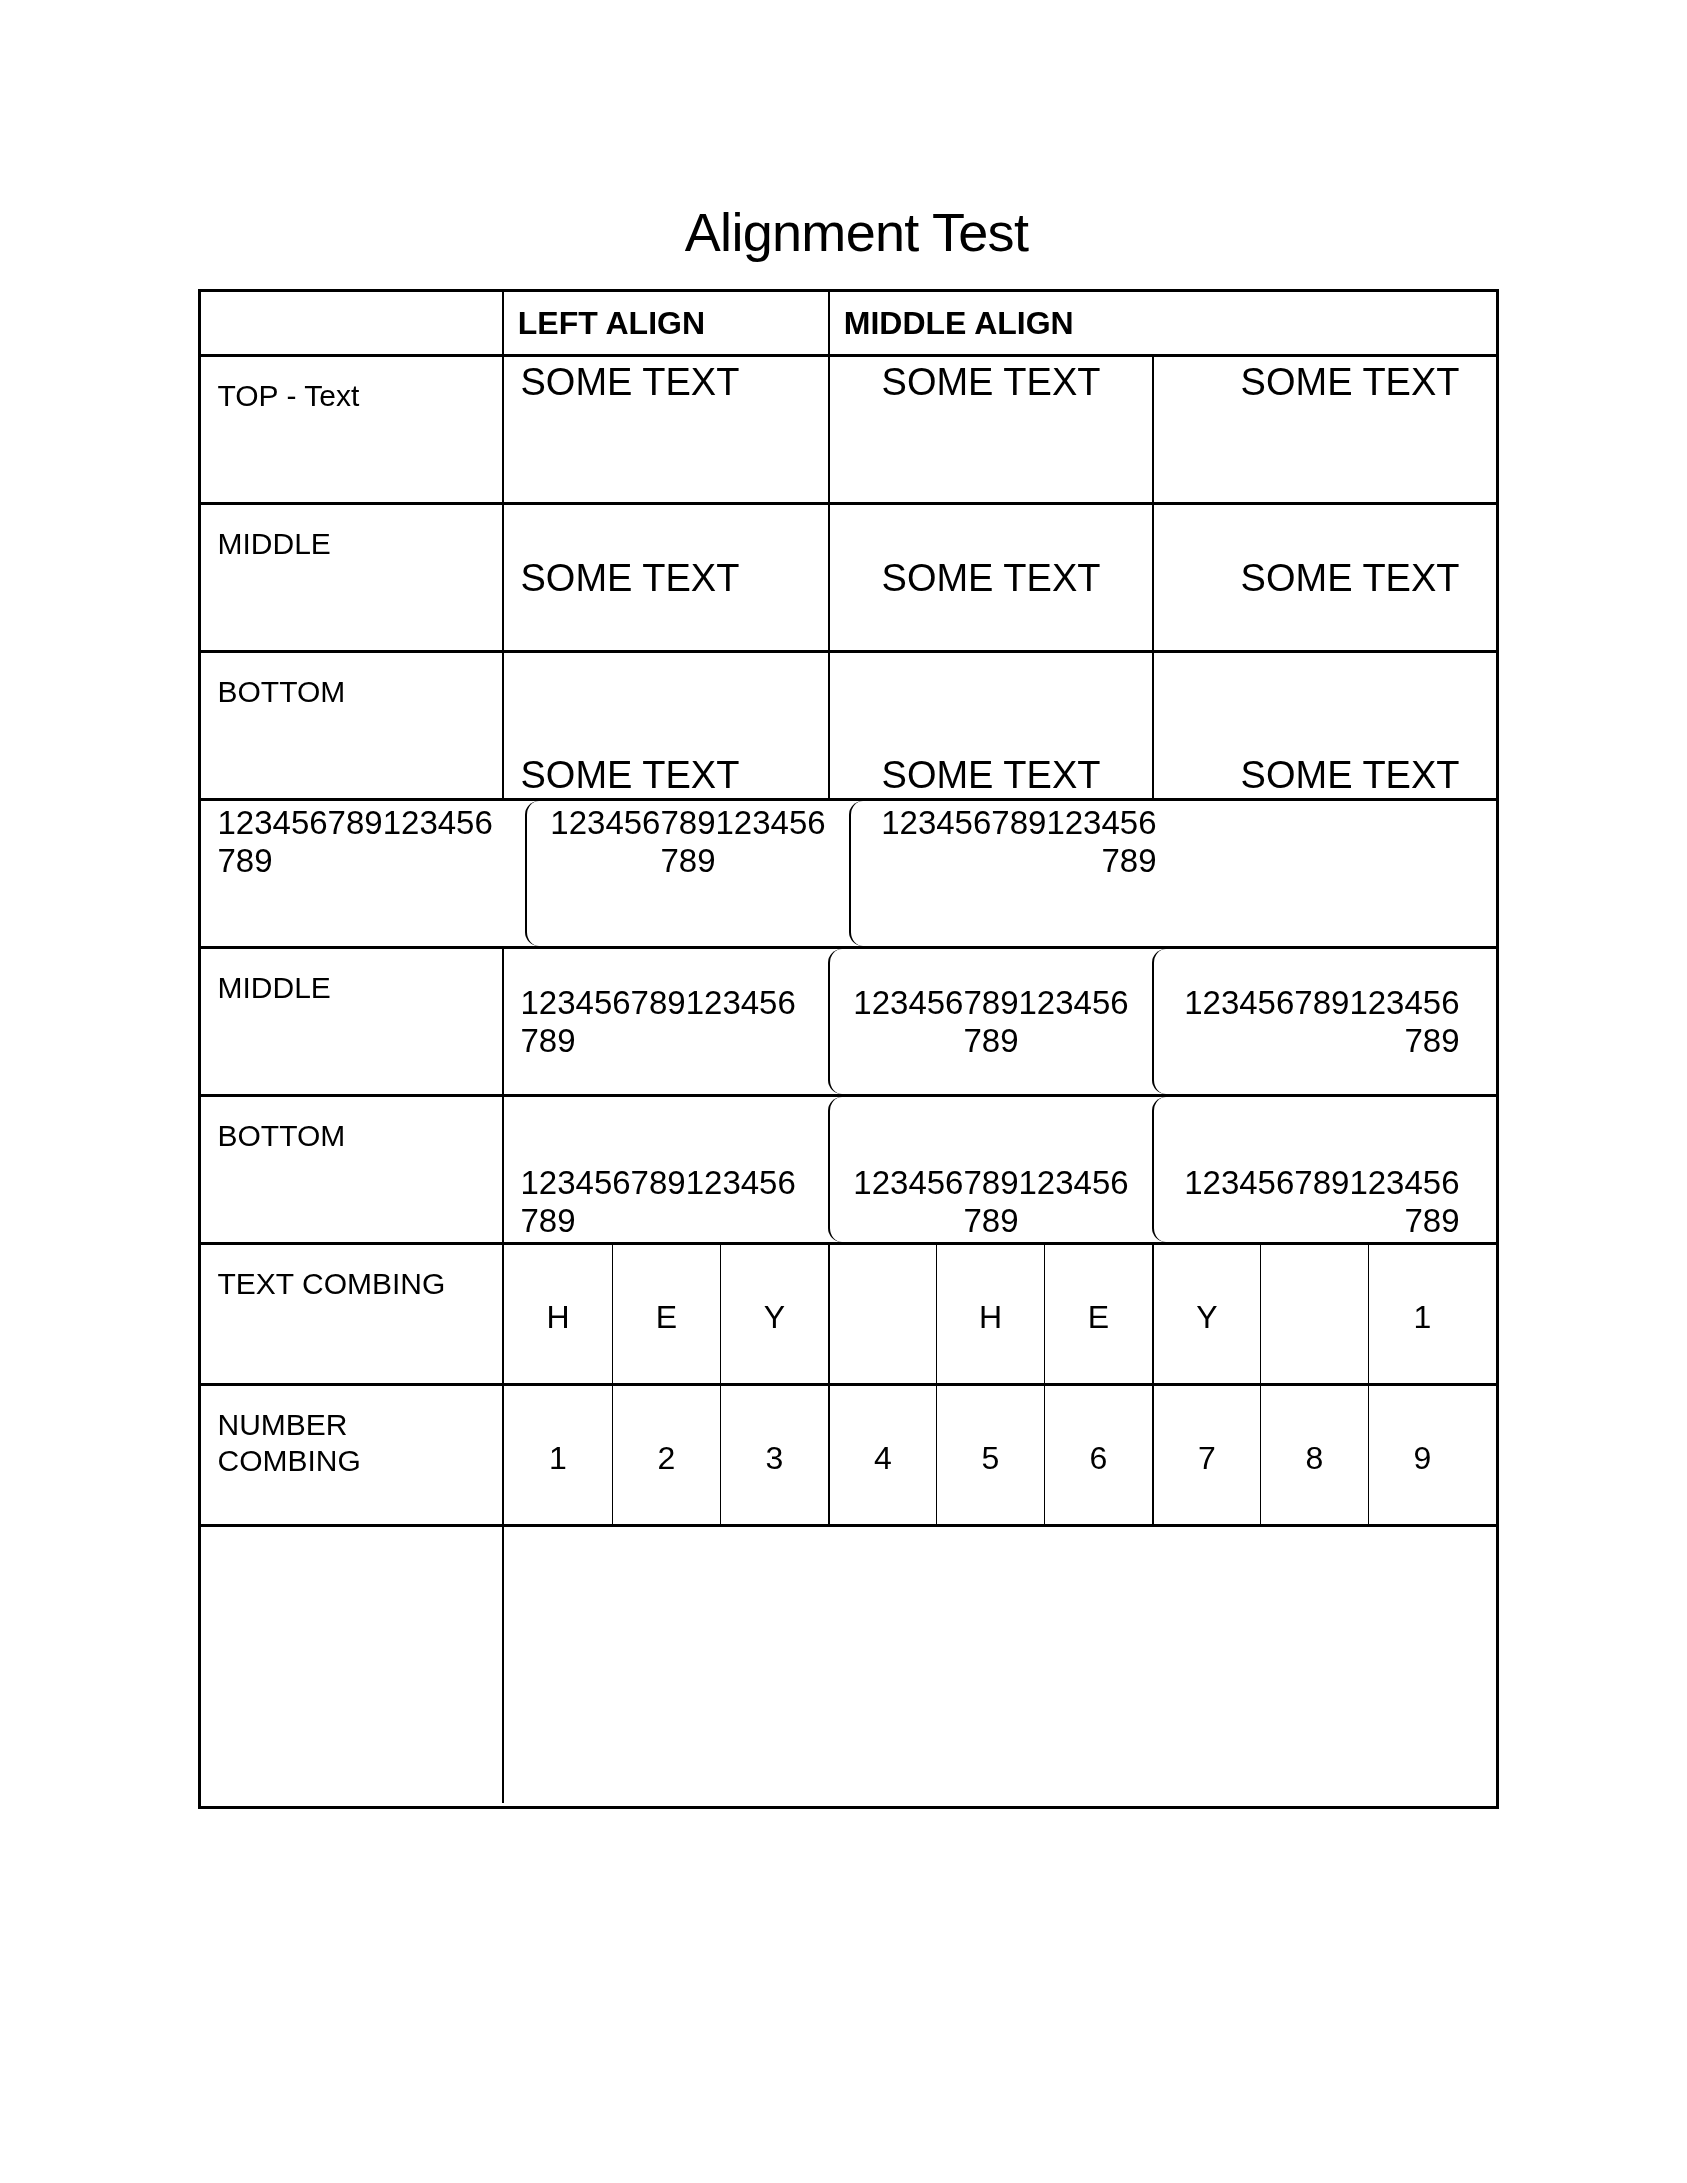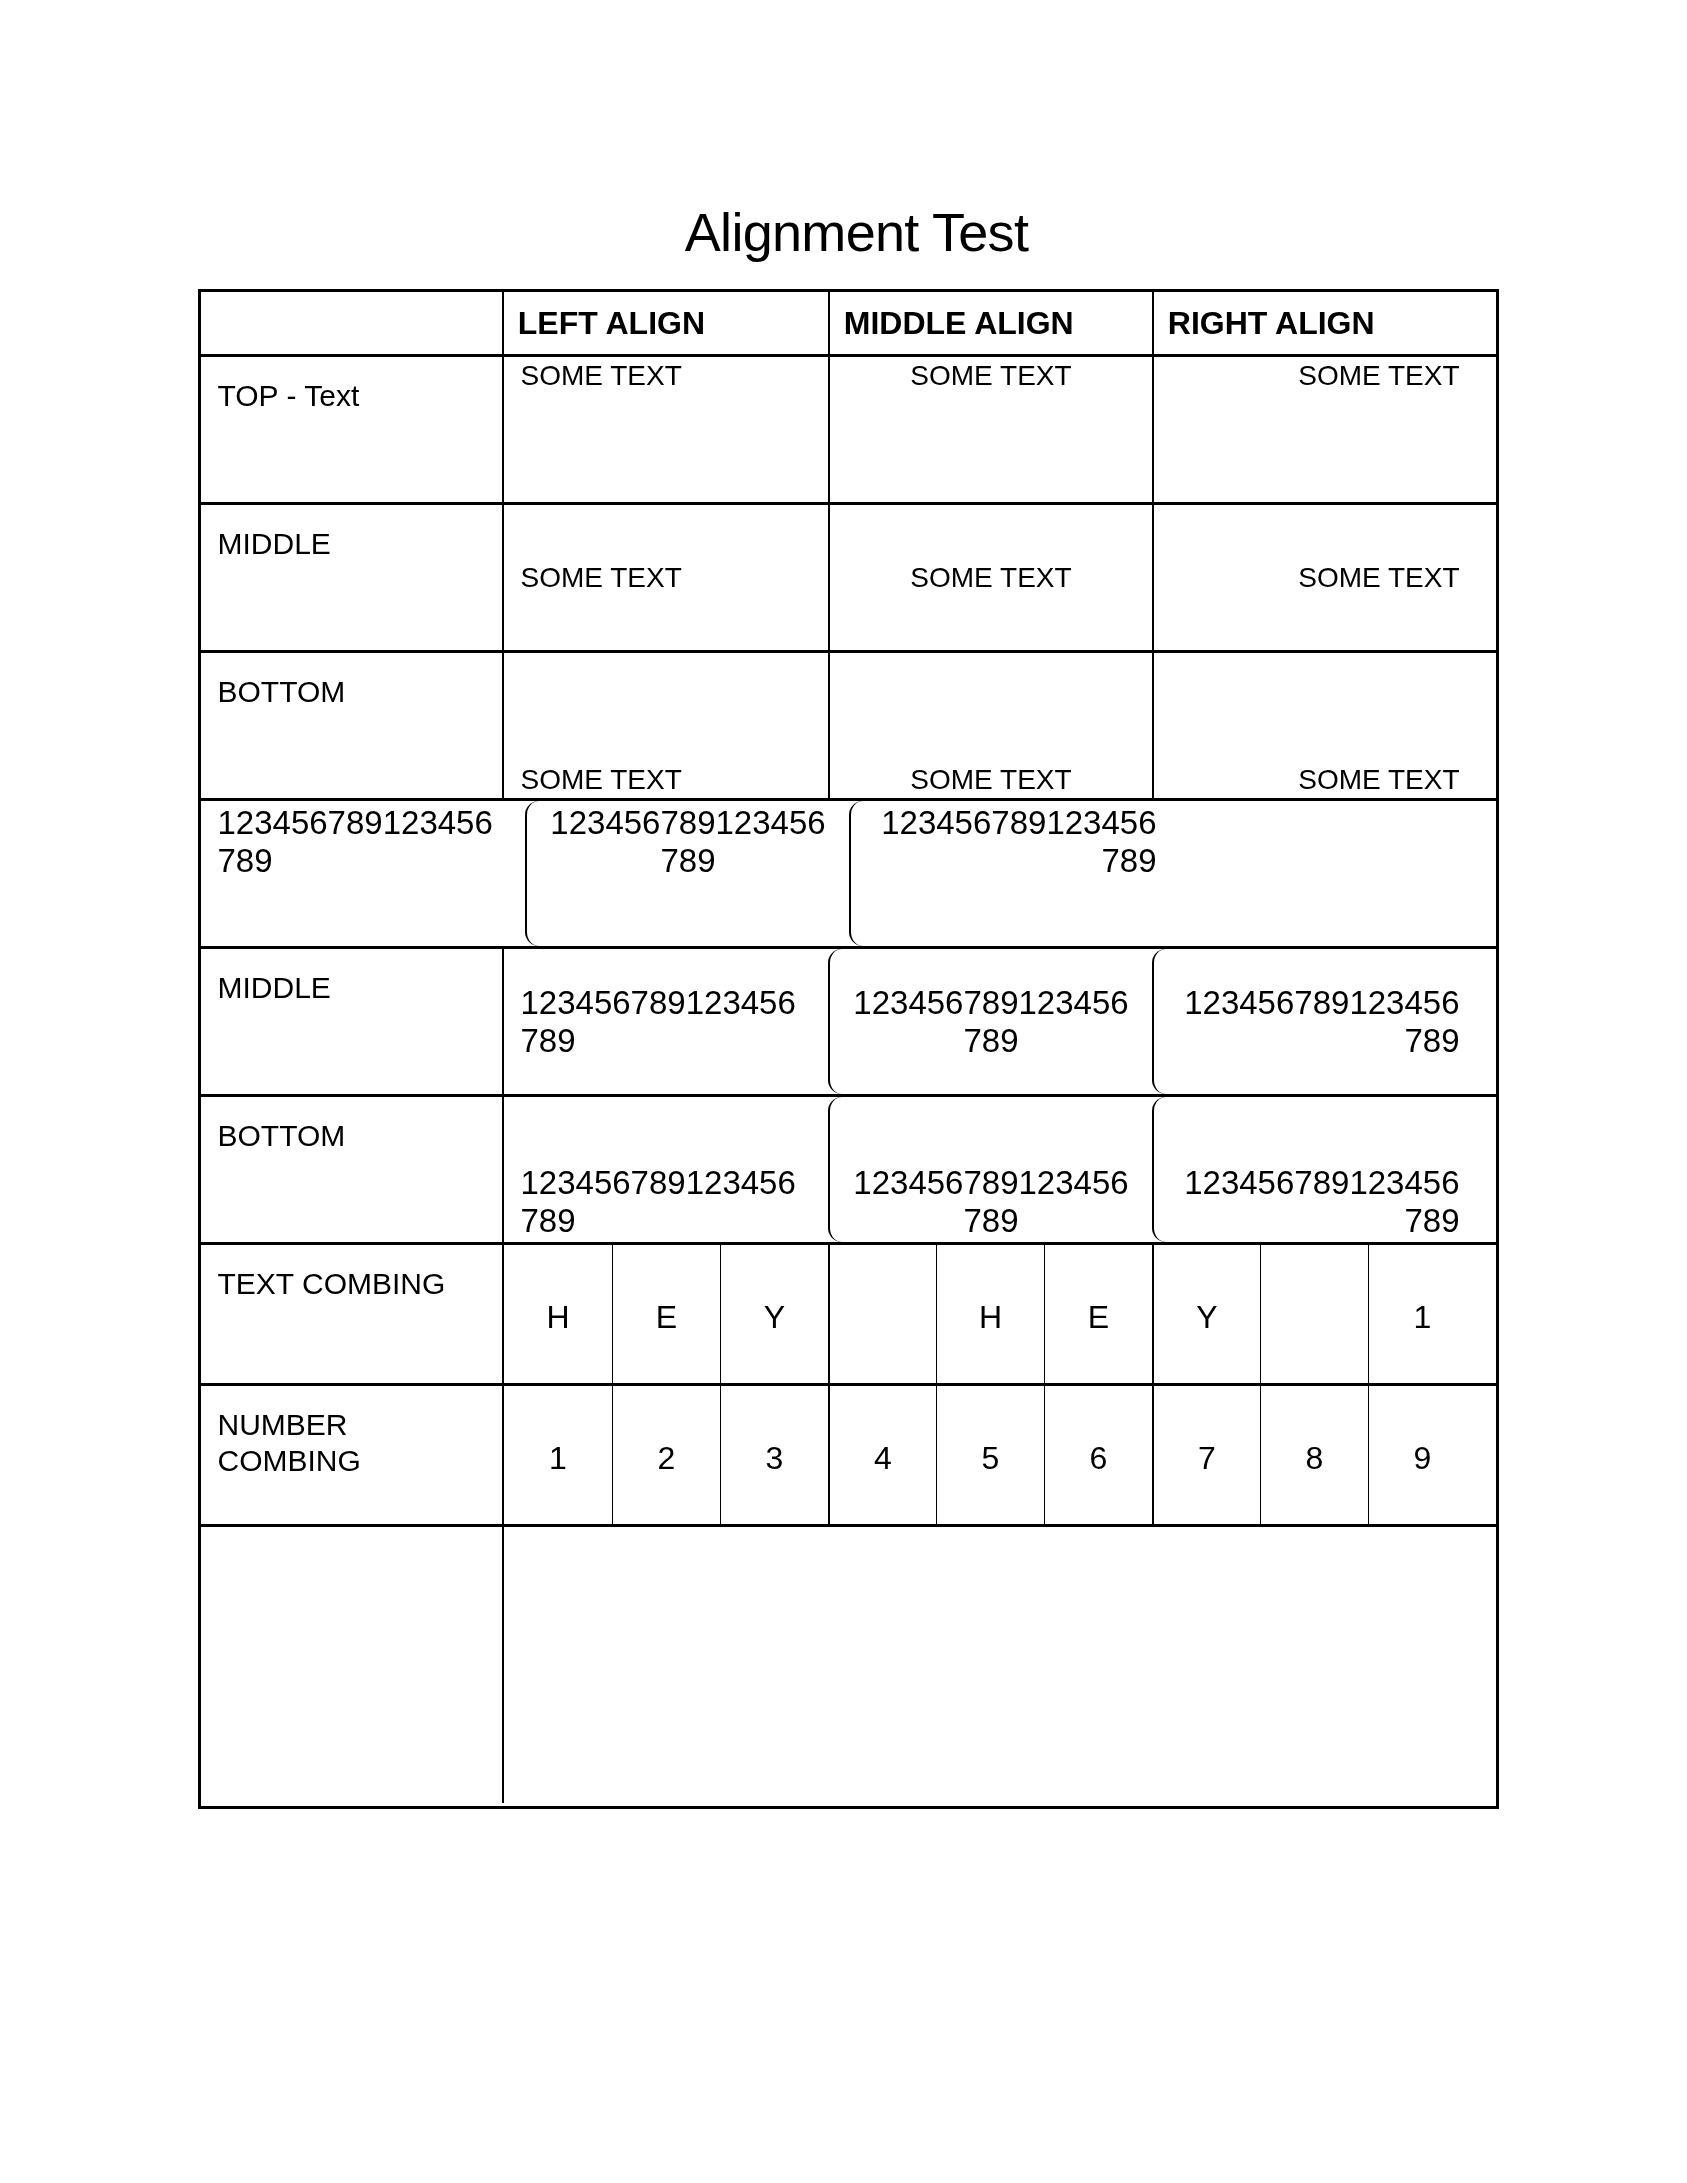--- a/index.html
+++ b/index.html
@@ -68,21 +68,21 @@
     justify-content: flex-start;
     padding: 0 13.8px;
     font-size: 32px;
     font-weight: bold;
   }
   
   .d {
     width: 324px;
     display: flex;
     padding: 2.8px 16.5px 1.4px 16.5px;
-    font-size: 28px;
+    font-size: 38px;
     line-height: 1.16;
   }
   .num { font-size: 33px; word-break: break-all; border-radius: 14px; }
   .vt { align-items: flex-start; }
   .vm { align-items: center; }
   .vb { align-items: flex-end; }
   .hl { justify-content: flex-start; text-align: left; }
   .hc { justify-content: center;     text-align: center; }
   .hr { justify-content: flex-end;   text-align: right; }
   
@@ -104,21 +104,20 @@
 <body>
 
 <h1 class="title">Alignment Test</h1>
 
 <div class="tbl">
 
   <div class="row rh95">
     <div class="cell lab"></div>
     <div class="cell h">LEFT ALIGN</div>
     <div class="cell h bl3">MIDDLE ALIGN</div>
-    <div class="cell h bl3">RIGHT ALIGN</div>
   </div>
 
   <div class="row rh215">
     <div class="cell lab">TOP - Text</div>
     <div class="cell d vt hl">SOME TEXT</div>
     <div class="cell d vt hc bl3">SOME TEXT</div>
     <div class="cell d vt hr bl3">SOME TEXT</div>
   </div>
 
   <div class="row rh215">

